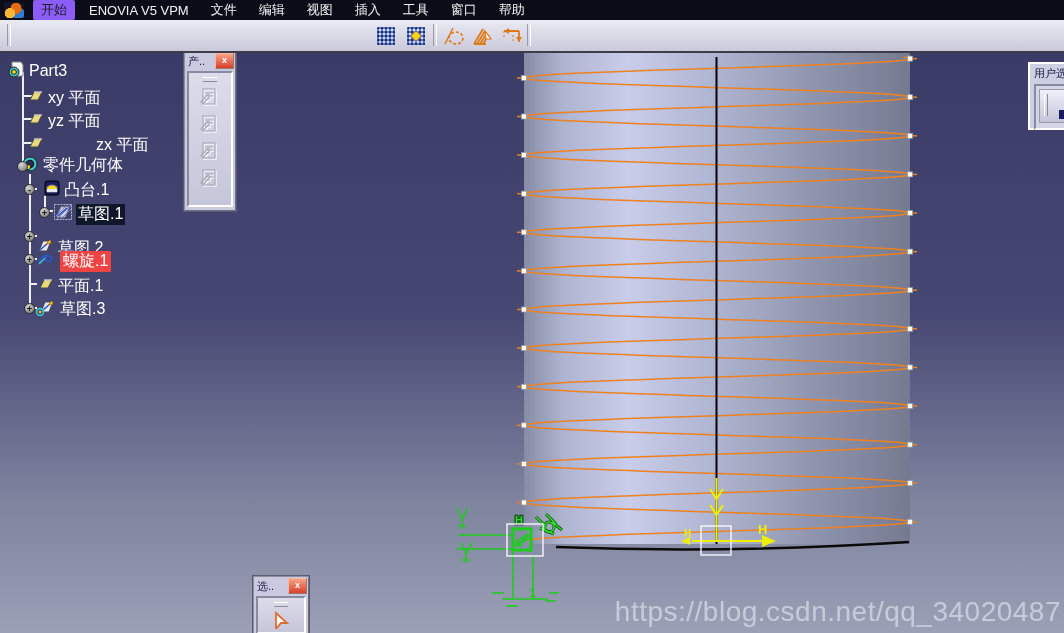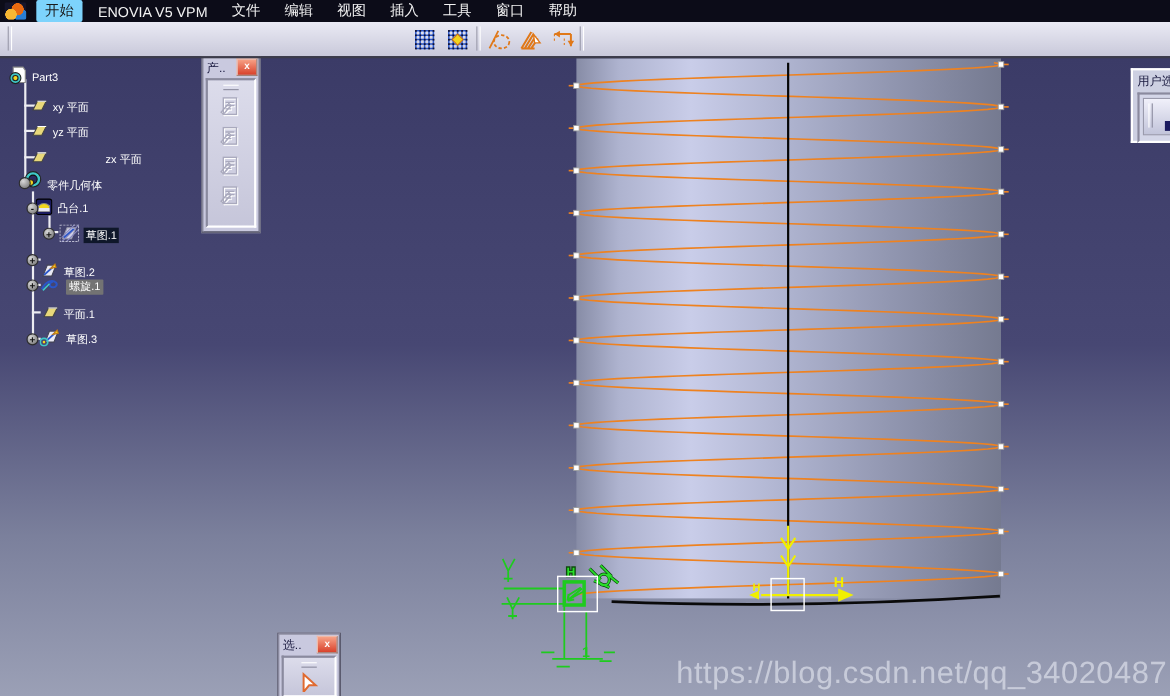--- a/index.html
+++ b/index.html
@@ -7,37 +7,37 @@
        font-family:"Liberation Sans",sans-serif;background:#3b3b67;}
   
   #menubar{position:absolute;left:0;top:0;width:1064px;height:20px;background:#0c0c18;
            display:flex;align-items:center;z-index:30;}
   #logo{width:20px;height:16px;margin:1px 6px 1px 4px;border-radius:2px;
         background:radial-gradient(circle at 30% 70%,#f7b733 0 28%,transparent 30%),
                    radial-gradient(circle at 60% 40%,#e86a10 0 35%,transparent 37%),
                    radial-gradient(circle at 75% 75%,#2a7fd4 0 30%,transparent 32%),
                    #15152a;}
   .menu-item{color:#f2f2f2;font-size:13px;padding:1px 8px;margin:0 3px;white-space:nowrap;cursor:default;}
-  .menu-item.active{background:#7dd3fc;color:#1a1a1a;border-radius:2px;}
+  .menu-item.active{background:#8b5cf6;color:#1a1a1a;border-radius:2px;}
   
   #toolbar{position:absolute;left:0;top:20px;width:1064px;height:33px;
            background:linear-gradient(#eaeaf4,#c9c9da);
            border-bottom:2px solid #3c3c4a;box-sizing:border-box;z-index:29;}
   .tb-sep{position:absolute;top:4px;width:2px;height:22px;
           border-left:1px solid #9a9aaa;border-right:1px solid #fff;}
   .tb-icon{position:absolute;top:3px;width:27px;height:26px;display:flex;
            align-items:center;justify-content:center;}
   
   #scene{position:absolute;left:0;top:0;z-index:1;}
   
   #tree{position:absolute;left:0;top:52px;width:260px;height:560px;z-index:10;}
   .tree-line{position:absolute;background:#edeDF2;}
   .tree-row{position:absolute;display:flex;align-items:center;height:18px;}
-  .tree-label{color:#fff;font-size:10px;margin-left:4px;white-space:nowrap;}
-  .tree-label.selected{background:#737373;color:#fff;padding:0 3px;border-radius:1px;}
+  .tree-label{color:#fff;font-size:16px;margin-left:4px;white-space:nowrap;}
+  .tree-label.selected{background:#ef4444;color:#fff;padding:0 3px;border-radius:1px;}
   .tree-label.boxed{background:#0f172a;padding:0 2px;}
   .tree-label.underline{}
   .tree-node{position:absolute;width:11px;height:11px;border-radius:50%;
              background:radial-gradient(circle at 35% 30%,#d8d8d8,#6a6a6a);
              border:1px solid #2e2e2e;color:#101010;font-size:9px;font-weight:bold;
              line-height:10px;text-align:center;box-sizing:border-box;z-index:11;}
   
   .palette{position:absolute;background:#c9c9df;border:1px solid #5a5a6e;
            box-shadow:1px 1px 0 #8e8ea2 inset,-1px -1px 0 #6f6f83 inset;z-index:20;}
   .pal-title{display:flex;align-items:center;justify-content:space-between;
@@ -348,21 +348,21 @@
       <span class="tree-label">zx 平面</span>
     </div>
     <div class="tree-row" style="left: 22px; top: 106px; align-items: flex-end;">
       <span><svg width="17" height="17">
           <circle cx="8" cy="9" r="7" fill="#3ec8c8" stroke="#222"></circle>
          <circle cx="8" cy="9" r="3.8" fill="#2a2a5e" stroke="#111"></circle>
          <circle cx="6" cy="12" r="2.6" fill="#f2d51e" stroke="#222"></circle>
         </svg></span>
       <span class="tree-label">零件几何体</span>
     </div>
-    <div class="tree-row" style="left: 32px; top: 129px;">
+    <div class="tree-row" style="left: 44px; top: 129px;">
       <span><svg width="16" height="16">
           <rect x="1" y="1" width="14" height="14" rx="2" fill="#1a1a5e" stroke="#000"></rect>
         <path d="M3,12 L3,7 Q8,3 13,7 L13,12 Z" fill="#f2d51e" stroke="#888"></path>
         <path d="M3,12 L13,12 L13,9 L3,9 Z" fill="#e8e8f4"></path>
         </svg></span>
       <span class="tree-label">凸台.1</span>
     </div>
     <div class="tree-row" style="left: 54px; top: 153px;">
       <span><svg width="18" height="16">
           <path d="M3,13 L7,3 L15,3 L11,13 Z" fill="#cfcfe4" stroke="#99a"></path>

